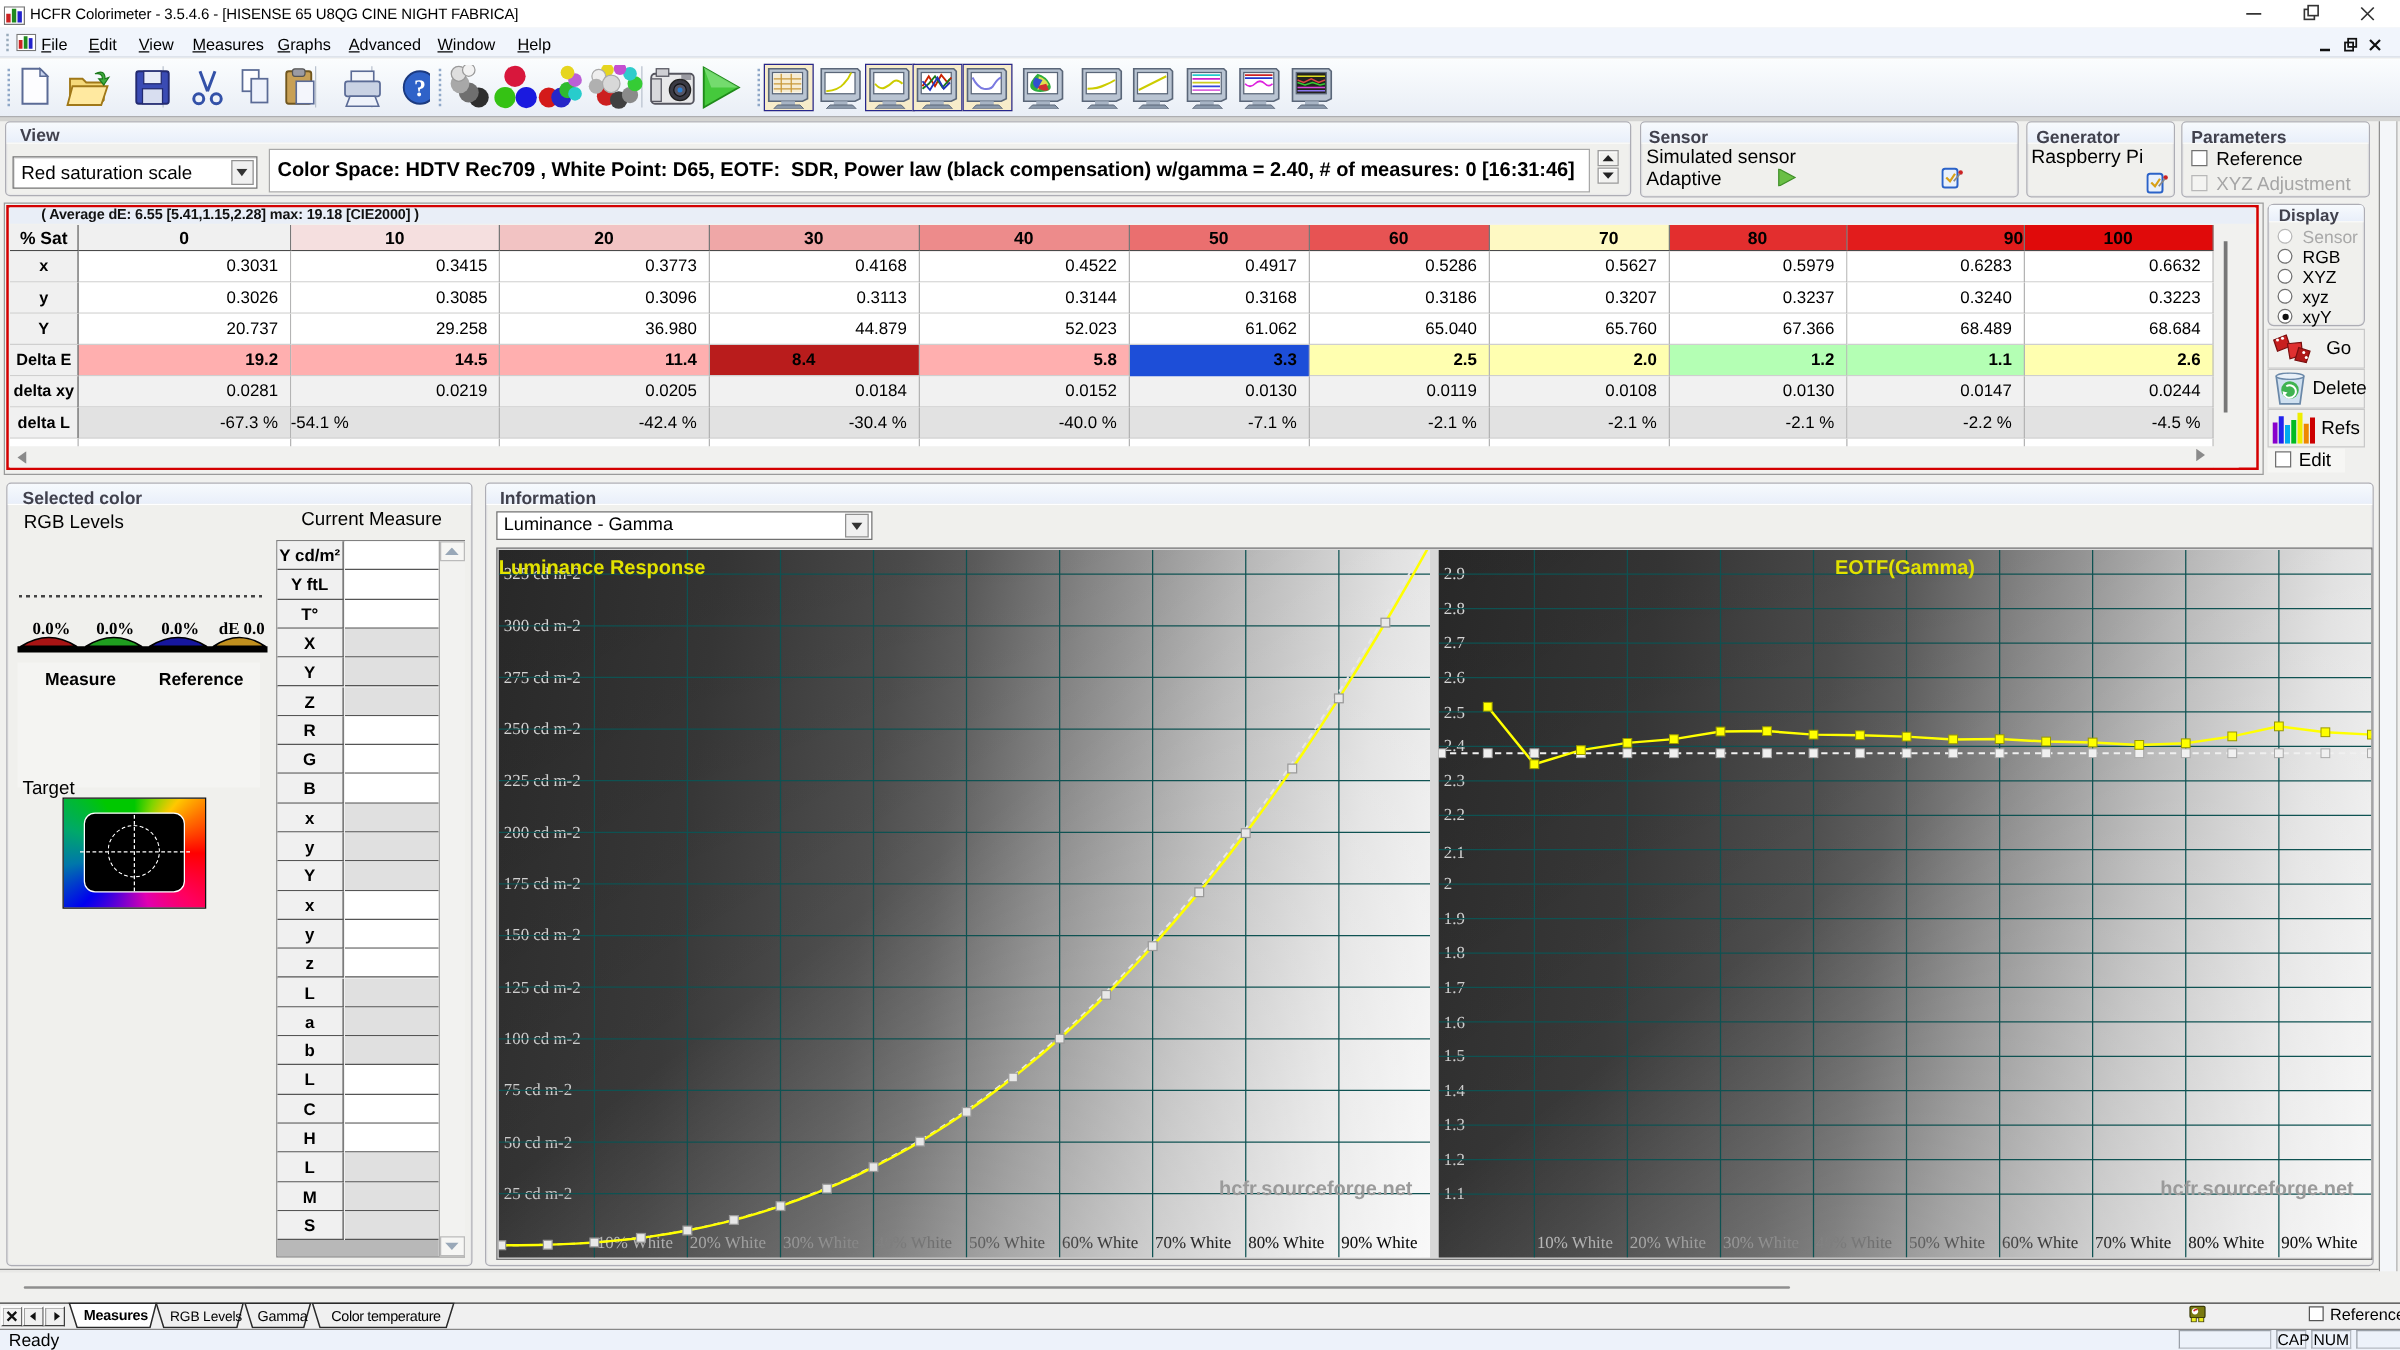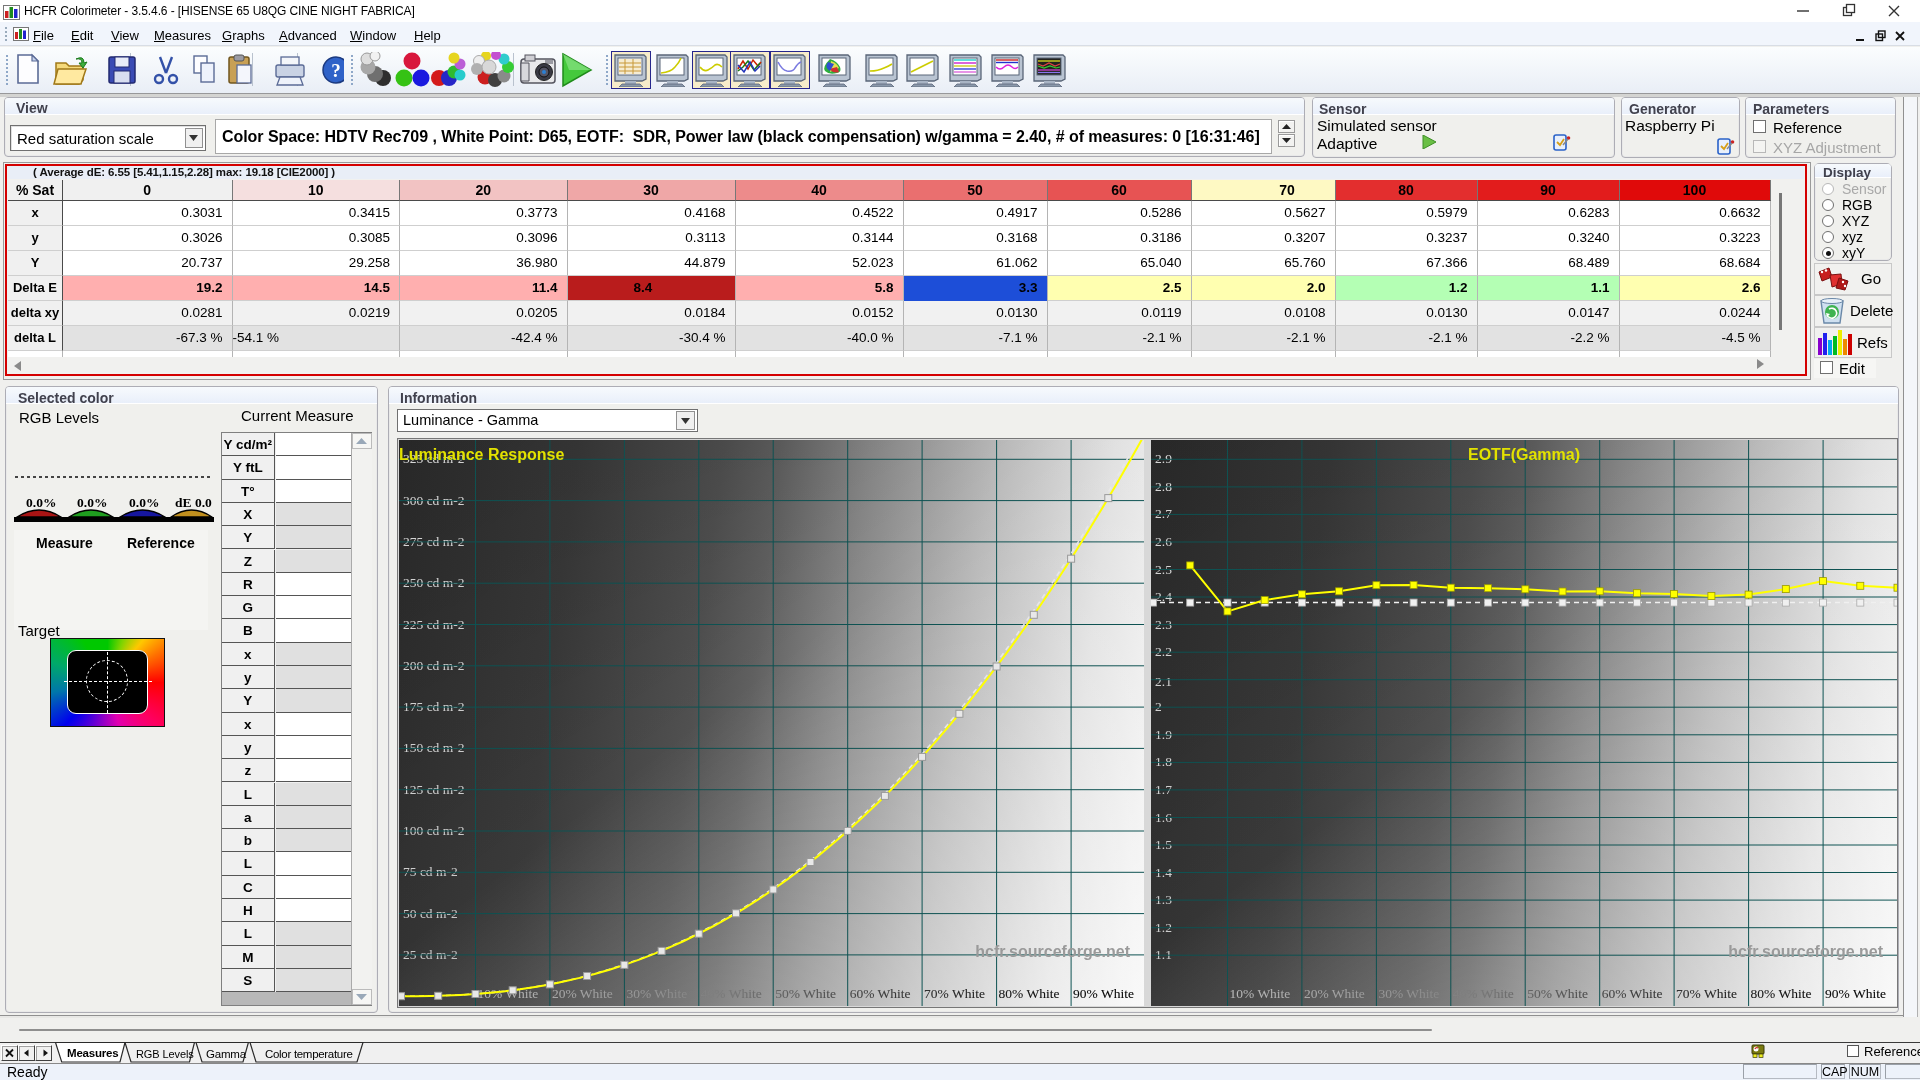--- a/index.html
+++ b/index.html
@@ -302,21 +302,21 @@
 <div class="abs" style="left:8px;top:180px;width:55px;height:21px;background:#f0f0f0;border-right:1px solid #4a4a4a;border-bottom:1px solid #4a4a4a;font-weight:bold;font-size:14px;text-align:center;line-height:21px;">% Sat</div>
 <div class="abs" style="left:63px;top:180px;width:169.5px;height:21px;background:#f0f0f0;border-right:1px solid #777;border-bottom:1px solid #4a4a4a;font-weight:bold;font-size:14px;text-align:center;line-height:21px;">0</div>
 <div class="abs" style="left:232.5px;top:180px;width:167.5px;height:21px;background:#f5dfdf;border-right:1px solid #777;border-bottom:1px solid #4a4a4a;font-weight:bold;font-size:14px;text-align:center;line-height:21px;">10</div>
 <div class="abs" style="left:400.0px;top:180px;width:167.5px;height:21px;background:#f2c3c3;border-right:1px solid #777;border-bottom:1px solid #4a4a4a;font-weight:bold;font-size:14px;text-align:center;line-height:21px;">20</div>
 <div class="abs" style="left:567.5px;top:180px;width:168.0px;height:21px;background:#efa7a7;border-right:1px solid #777;border-bottom:1px solid #4a4a4a;font-weight:bold;font-size:14px;text-align:center;line-height:21px;">30</div>
 <div class="abs" style="left:735.5px;top:180px;width:168.0px;height:21px;background:#ed8b8b;border-right:1px solid #777;border-bottom:1px solid #4a4a4a;font-weight:bold;font-size:14px;text-align:center;line-height:21px;">40</div>
 <div class="abs" style="left:903.5px;top:180px;width:144.0px;height:21px;background:#ea6f6f;border-right:1px solid #777;border-bottom:1px solid #4a4a4a;font-weight:bold;font-size:14px;text-align:center;line-height:21px;">50</div>
 <div class="abs" style="left:1047.5px;top:180px;width:144.0px;height:21px;background:#e75353;border-right:1px solid #777;border-bottom:1px solid #4a4a4a;font-weight:bold;font-size:14px;text-align:center;line-height:21px;">60</div>
 <div class="abs" style="left:1191.5px;top:180px;width:144.0px;height:21px;background:#fef9c3;border-right:1px solid #777;border-bottom:1px solid #4a4a4a;font-weight:bold;font-size:14px;text-align:center;line-height:21px;padding-left:48px;">70</div>
 <div class="abs" style="left:1335.5px;top:180px;width:142.0px;height:21px;background:#e32e2e;border-right:1px solid #777;border-bottom:1px solid #4a4a4a;font-weight:bold;font-size:14px;text-align:center;line-height:21px;">80</div>
-<div class="abs" style="left:1477.5px;top:180px;width:142.0px;height:21px;background:#e21c1c;border-right:1px solid #777;border-bottom:1px solid #4a4a4a;font-weight:bold;font-size:14px;text-align:center;line-height:21px;">90</div>
+<div class="abs" style="left:1477.5px;top:180px;width:142.0px;height:21px;background:#e21c1c;border-right:1px solid #777;border-bottom:1px solid #4a4a4a;font-weight:bold;font-size:14px;text-align:right;line-height:21px;">90</div>
 <div class="abs" style="left:1619.5px;top:180px;width:151.0px;height:21px;background:#e00a0a;border-right:1px solid #777;border-bottom:1px solid #4a4a4a;font-weight:bold;font-size:14px;text-align:center;line-height:21px;">100</div>
 <div class="abs" style="left:8px;top:201px;width:55px;height:25px;background:#f0f0f0;border-right:1px solid #4a4a4a;border-bottom:1px solid #cfcfcf;font-weight:bold;font-size:13px;text-align:center;line-height:24px;">x</div>
 <div class="abs" style="left:63px;top:201px;width:169.5px;height:25px;background:#ffffff;border-right:1px solid #b4b4b4;border-bottom:1px solid #cfcfcf;font-size:13.5px;font-weight:normal;text-align:right;line-height:24px;padding-right:9px;">0.3031</div>
 <div class="abs" style="left:232.5px;top:201px;width:167.5px;height:25px;background:#ffffff;border-right:1px solid #b4b4b4;border-bottom:1px solid #cfcfcf;font-size:13.5px;font-weight:normal;text-align:right;line-height:24px;padding-right:9px;">0.3415</div>
 <div class="abs" style="left:400.0px;top:201px;width:167.5px;height:25px;background:#ffffff;border-right:1px solid #b4b4b4;border-bottom:1px solid #cfcfcf;font-size:13.5px;font-weight:normal;text-align:right;line-height:24px;padding-right:9px;">0.3773</div>
 <div class="abs" style="left:567.5px;top:201px;width:168.0px;height:25px;background:#ffffff;border-right:1px solid #b4b4b4;border-bottom:1px solid #cfcfcf;font-size:13.5px;font-weight:normal;text-align:right;line-height:24px;padding-right:9px;">0.4168</div>
 <div class="abs" style="left:735.5px;top:201px;width:168.0px;height:25px;background:#ffffff;border-right:1px solid #b4b4b4;border-bottom:1px solid #cfcfcf;font-size:13.5px;font-weight:normal;text-align:right;line-height:24px;padding-right:9px;">0.4522</div>
 <div class="abs" style="left:903.5px;top:201px;width:144.0px;height:25px;background:#ffffff;border-right:1px solid #b4b4b4;border-bottom:1px solid #cfcfcf;font-size:13.5px;font-weight:normal;text-align:right;line-height:24px;padding-right:9px;">0.4917</div>
 <div class="abs" style="left:1047.5px;top:201px;width:144.0px;height:25px;background:#ffffff;border-right:1px solid #b4b4b4;border-bottom:1px solid #cfcfcf;font-size:13.5px;font-weight:normal;text-align:right;line-height:24px;padding-right:9px;">0.5286</div>
 <div class="abs" style="left:1191.5px;top:201px;width:144.0px;height:25px;background:#ffffff;border-right:1px solid #b4b4b4;border-bottom:1px solid #cfcfcf;font-size:13.5px;font-weight:normal;text-align:right;line-height:24px;padding-right:9px;">0.5627</div>

